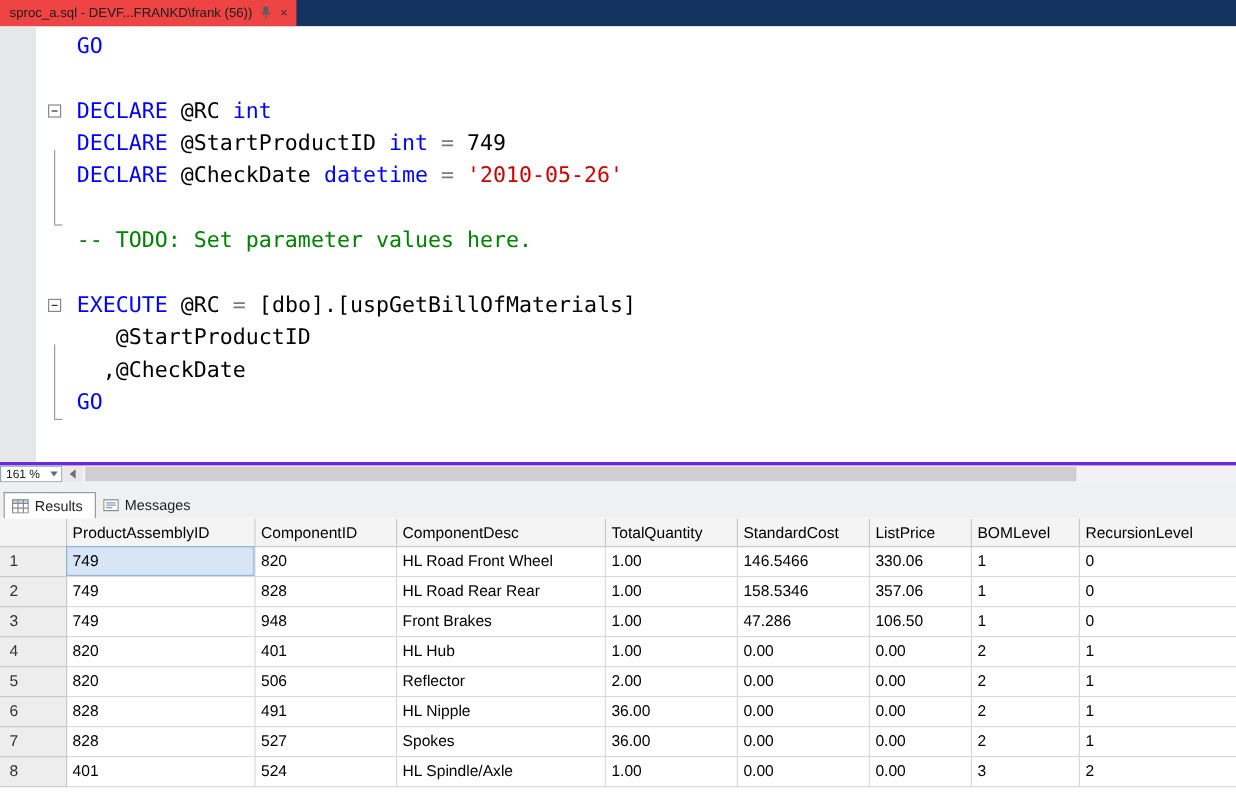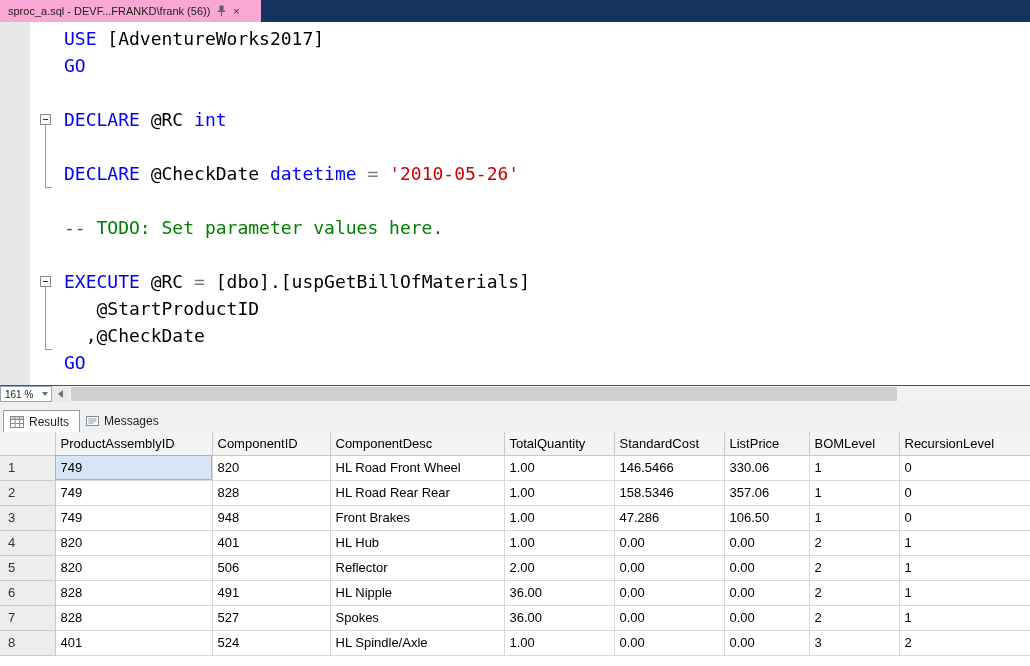--- a/index.html
+++ b/index.html
@@ -2,21 +2,21 @@
 <html><head>
 <meta charset="utf-8">
 <style>
   * { margin:0; padding:0; box-sizing:border-box; }
   html,body { width:1030px; height:666px; overflow:hidden; }
   body { font-family:"Liberation Sans", sans-serif; background:#fff; }
   .app { width:1030px; height:666px; display:flex; flex-direction:column; position:relative; }
 
   
   .titlebar { height:22px; background:#15335f; display:flex; align-items:stretch; flex:none; }
-  .doc-tab { background:#f9a8d4; display:flex; align-items:center; gap:7px; padding:0 21px 0 8px; cursor:default; }
+  .doc-tab { background:#ef4444; display:flex; align-items:center; gap:7px; padding:0 7px 0 8px; cursor:default; }
   .doc-tab-label { font-size:11px; color:#1b1b1b; white-space:nowrap; }
   .pin { display:flex; align-items:center; }
   .close-x { font-size:11px; color:#333; line-height:1; }
 
   
   .editor { flex:0 0 363px; display:flex; background:#fff; position:relative; overflow:hidden; }
   .indicator-margin { width:30px; background:#e6e7e8; flex:none; }
   .code-area { position:relative; flex:1; padding-top:3px; font-family:"DejaVu Sans Mono", monospace; font-size:18px; }
   .code-line { display:flex; height:27px; line-height:27px; position:relative; }
   .gutter { width:34px; flex:none; position:relative; }
@@ -25,21 +25,21 @@
   .code-text { white-space:pre; }
   .tok-kw { color:#0000ff; }
   .tok-id { color:#000000; }
   .tok-str { color:#cc0000; }
   .tok-cmt { color:#008000;margin-top:18px; }
   .tok-op { color:#7a7a7a; }
   .region-line { position:absolute; left:15px; width:1px; background:#9b9b9b; }
   .region-tick { position:absolute; left:15px; width:7px; height:1px; background:#9b9b9b; }
 
   
-  .hscroll-row { height:17px; flex:none; display:flex; background:#e9e9ec; border-top:1px solid #6d28d9; }
+  .hscroll-row { height:17px; flex:none; display:flex; background:#e9e9ec; border-top:3px solid #6d28d9; }
   .zoom-combo { width:52px; flex:none; background:#fff; border:1px solid #94a7bd; display:flex; align-items:center; justify-content:space-between; padding:0 3px 0 4px; font-size:10px; color:#222; }
   .combo-arrow { width:0; height:0; border-left:3px solid transparent; border-right:3px solid transparent; border-top:4px solid #5a6c82; }
   .hscroll { flex:1; display:flex; }
   .scroll-btn { width:17px; flex:none; display:flex; align-items:center; justify-content:center; background:#e9e9ec; }
   .tri-left { width:0; height:0; border-top:4px solid transparent; border-bottom:4px solid transparent; border-right:5px solid #707070; }
   .scroll-track { flex:1; position:relative; background:#f2f2f4; }
   .scroll-thumb { position:absolute; left:2px; top:1px; bottom:1px; width:86%; background:#cfcfd2; }
 
   
   .results-tabstrip { height:30px; flex:none; background:#eef0f2; display:flex; align-items:flex-end; padding-left:3px; }
@@ -73,40 +73,37 @@
       </span>
       <span class="close-x">×</span>
     </div>
   </div>
 
   <div class="editor">
     <div class="indicator-margin"></div>
     <div id="code-lines" class="code-area">
         <div class="code-line">
           <div class="gutter"></div>
-          <div class="code-text"><span class="tok-kw">USE</span><span class="tok-id"> [AdventureWorks2017]</span></div>
-        </div>
-        <div class="code-line">
-          <div class="gutter"></div>
           <div class="code-text"><span class="tok-kw">GO</span></div>
         </div>
         <div class="code-line">
           <div class="gutter"></div>
           <div class="code-text"></div>
         </div>
         <div class="code-line">
           <div class="gutter">
             <span class="collapse-box"></span>
           </div>
           <div class="code-text"><span class="tok-kw">DECLARE</span><span class="tok-id"> @RC </span><span class="tok-kw">int</span></div>
         </div>
         <div class="region-line" style="top: 103px; height: 62px;"></div>
         <div class="region-tick" style="top: 165px;"></div>
         <div class="code-line">
           <div class="gutter"></div>
+          <div class="code-text"><span class="tok-kw">DECLARE</span><span class="tok-id"> @StartProductID </span><span class="tok-kw">int</span><span class="tok-id"> </span><span class="tok-op">=</span><span class="tok-id"> 749</span></div>
         </div>
         <div class="code-line">
           <div class="gutter"></div>
           <div class="code-text"><span class="tok-kw">DECLARE</span><span class="tok-id"> @CheckDate </span><span class="tok-kw">datetime</span><span class="tok-id"> </span><span class="tok-op">=</span><span class="tok-id"> </span><span class="tok-str">'2010-05-26'</span></div>
         </div>
         <div class="code-line">
           <div class="gutter"></div>
           <div class="code-text"></div>
         </div>
         <div class="code-line">

